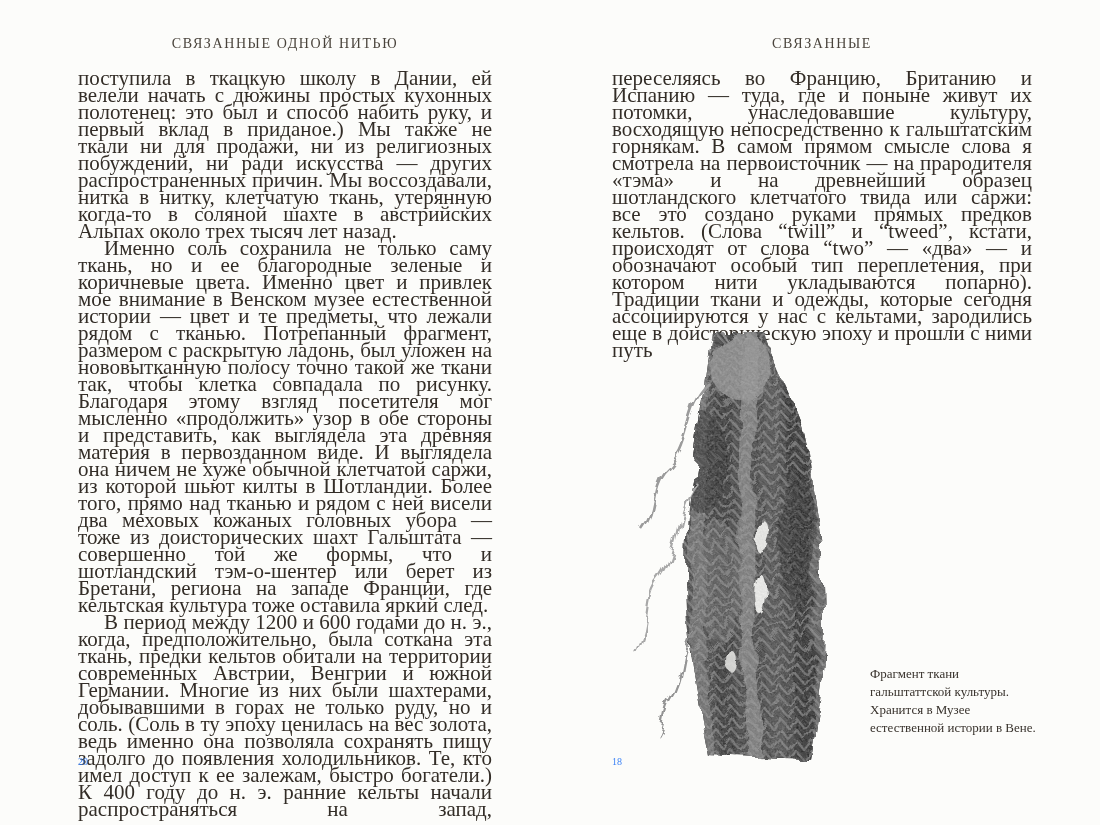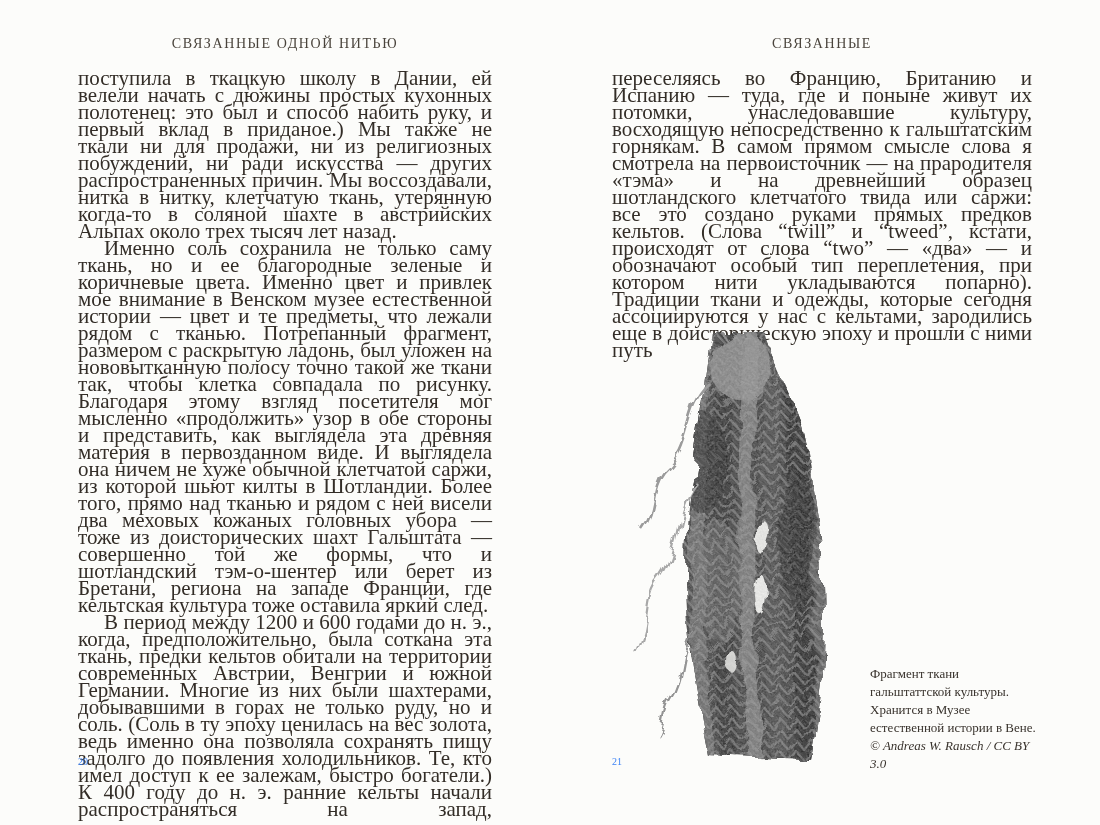--- a/index.html
+++ b/index.html
@@ -144,19 +144,18 @@
         <path d="M84,150 C60,182 70,220 44,252 C32,272 40,292 24,322" fill="none" stroke="#a8a8a8" stroke-width="2.2"></path>
         <path d="M82,300 C66,322 74,344 58,368 C50,380 54,392 46,404" fill="none" stroke="#949494" stroke-width="2.2"></path>
 
         <path d="M112,6 C106,-2 110,-8 104,-14" fill="none" stroke="#8f8f8f" stroke-width="2"></path>
         <path d="M132,4 C130,-4 134,-10 130,-16" fill="none" stroke="#7c7c7c" stroke-width="2"></path>
       </g>
     </svg>
 
     <div class="figure-caption">
       <span>Фрагмент ткани гальштаттской культуры. Хранится в Музее естественной истории в Вене.</span>
-      <span class="credit">© Andreas W. Rausch / CC BY 3.0</span>
     </div>
   </div>
 
-  <div class="page-number right">21</div>
+  <div class="page-number right">18</div>
 
 </div>
 
 </body></html>

